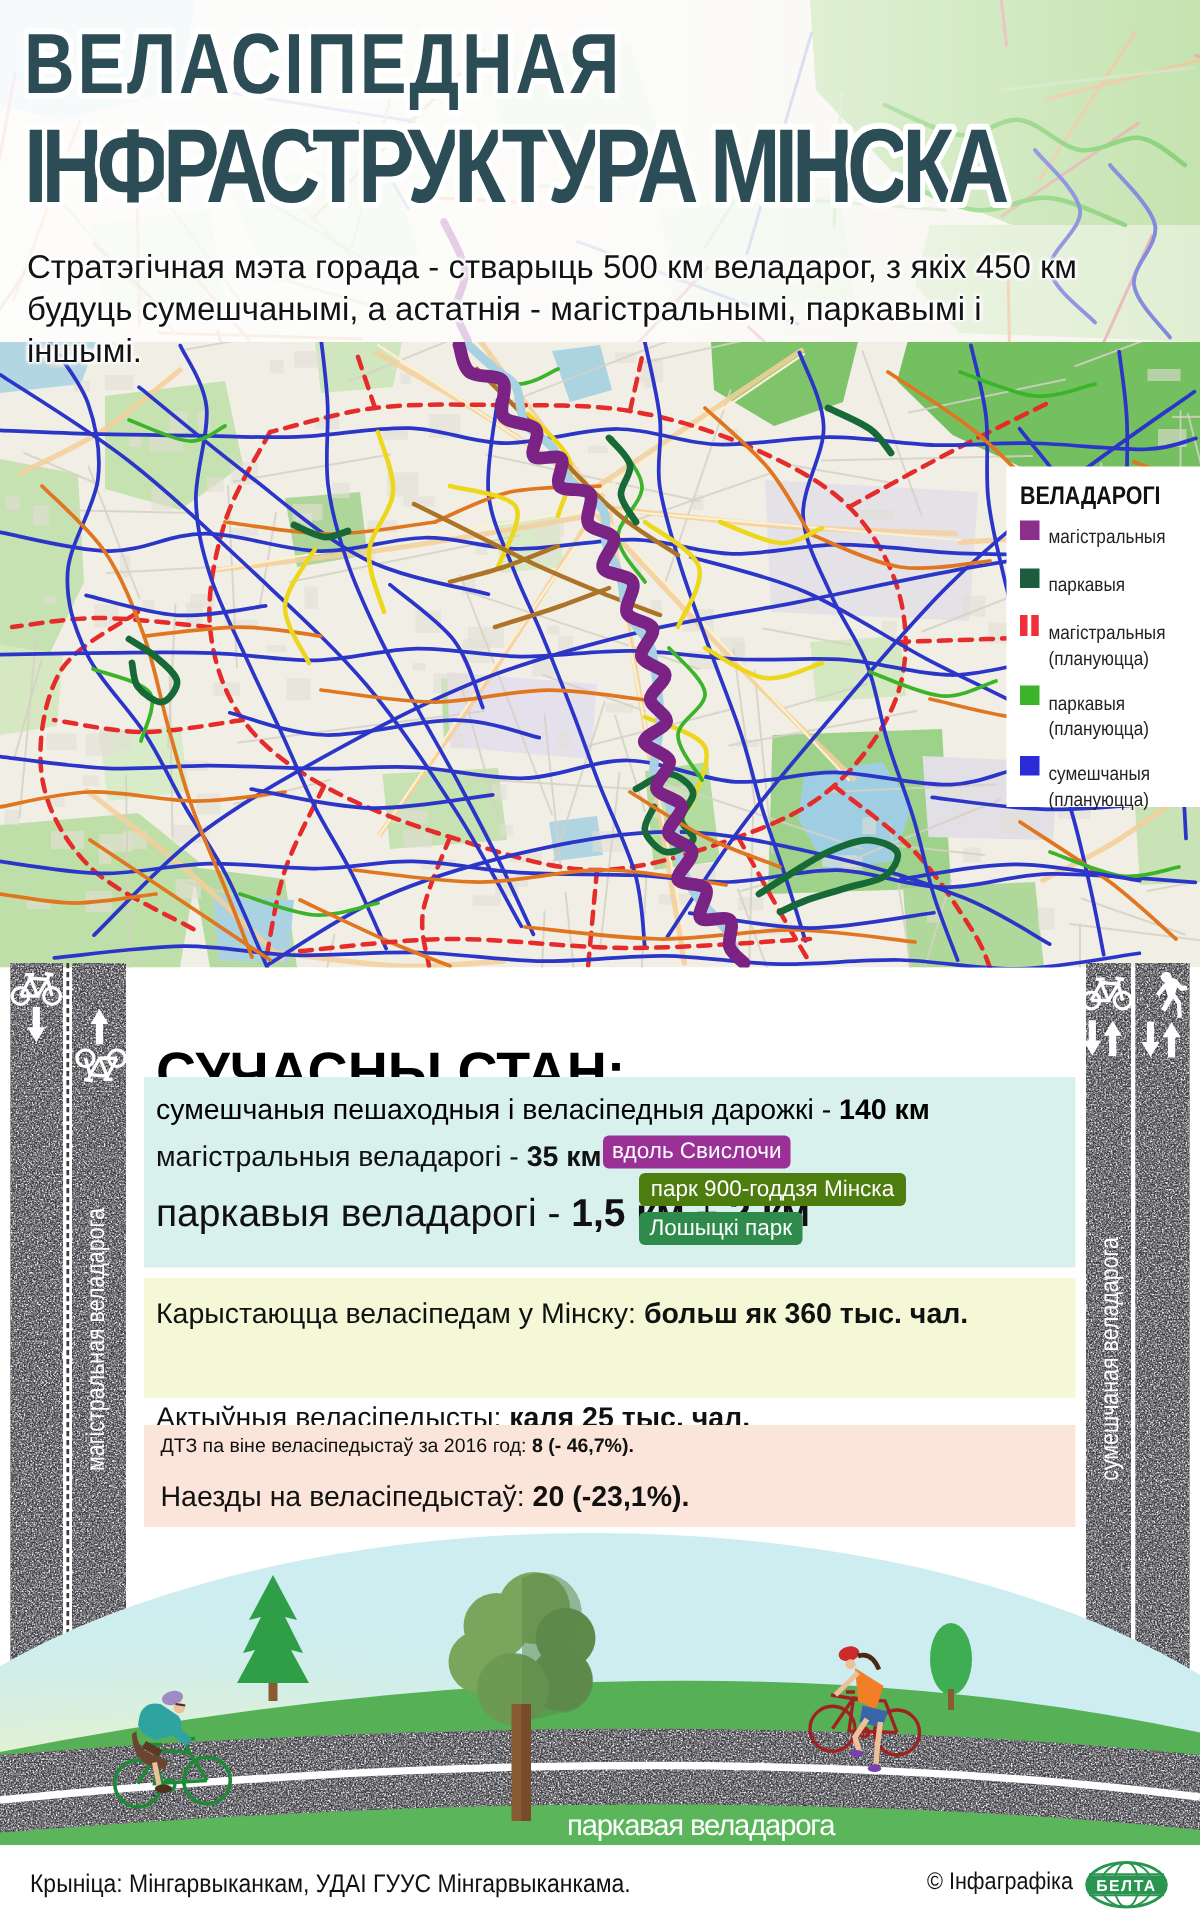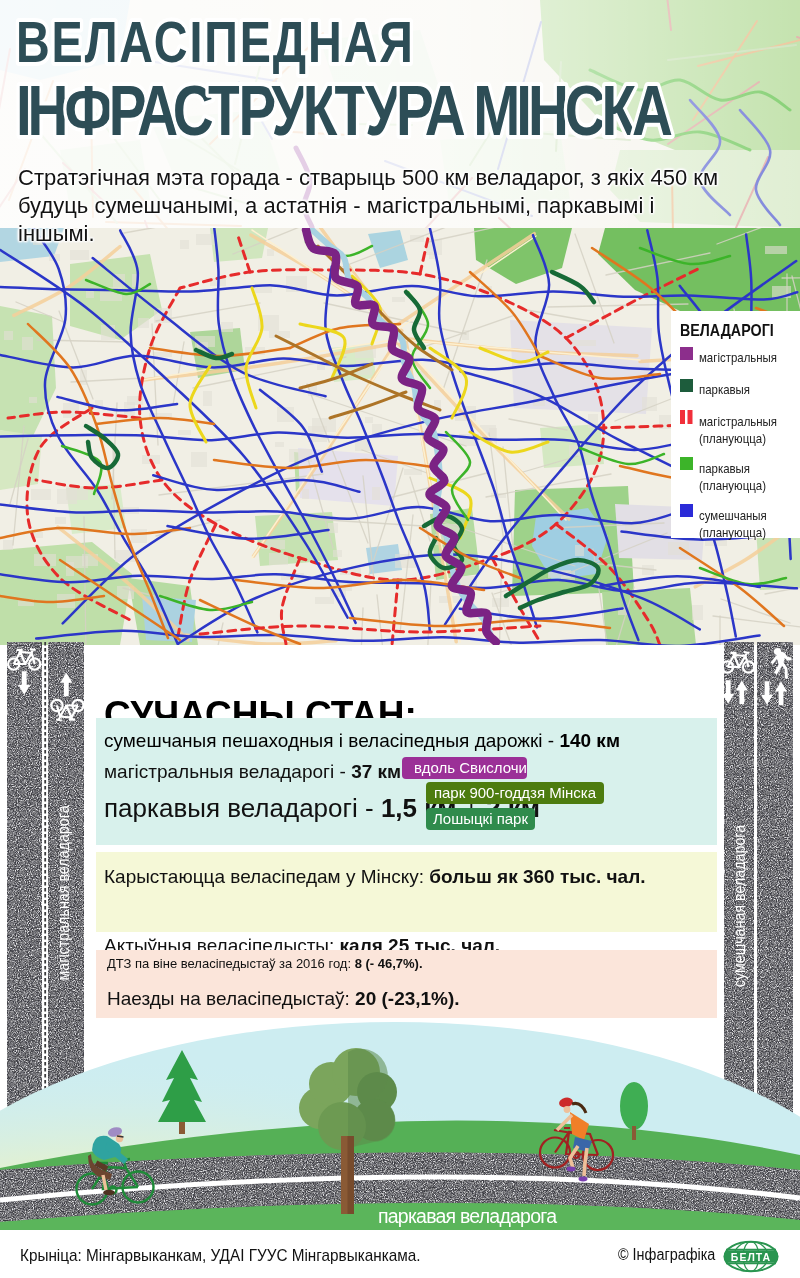--- a/index.html
+++ b/index.html
@@ -484,23 +484,23 @@
 <path d="M45.2,0 V493" stroke="#3c3c3e" stroke-width="1.8" stroke-dasharray="3.5 2.5" fill="none"></path>
 </g>
 </svg>
 
 <div class="abs" style="left:104px;top:657px;font-size:37px;font-weight:bold;color:#000;margin-top:37px;">СУЧАСНЫ СТАН:</div>
 
 <div class="abs" style="left:96px;top:718px;width:621px;height:127px;background:#d8f1ec;"></div>
 
 <div class="abs" style="left:104px;top:730px;font-size:19px;color:#000000;">сумешчаныя пешаходныя і веласіпедныя дарожкі - <b>140 км</b></div>
 
-<div class="abs" style="left:104px;top:761px;font-size:19px;color:#111;">магістральныя веладарогі - <b>37 км</b></div>
-
-<div class="abs" style="left:402px;top:757px;width:125px;height:22px;background:#9b3097;border-radius:4px;color:#fff;font-size:15px;text-align:right;line-height:22px;">вдоль Свислочи</div>
+<div class="abs" style="left:104px;top:761px;font-size:19px;color:#111;">магістральныя веладарогі - <b>35 км</b></div>
+
+<div class="abs" style="left:402px;top:757px;width:125px;height:22px;background:#9b3097;border-radius:4px;color:#fff;font-size:15px;text-align:center;line-height:22px;">вдоль Свислочи</div>
 
 <div class="abs" style="left:104px;top:793px;font-size:26px;color:#111;">паркавыя веладарогі - <b>1,5 км</b> + <b>2 км</b></div>
 
 <div class="abs" style="left:426px;top:782px;width:178px;height:22px;background:#4d7c0f;border-radius:4px;color:#fff;font-size:15px;text-align:center;line-height:22px;">парк 900-годдзя Мінска</div>
 
 <div class="abs" style="left:426px;top:808px;width:109px;height:22px;background:#2f8b4c;border-radius:4px;color:#fff;font-size:15px;text-align:center;line-height:22px;">Лошыцкі парк</div>
 
 <div class="abs" style="left:96px;top:852px;width:621px;height:80px;background:#f5f8d7;"></div>
 
 <div class="abs" style="left:104px;top:866px;font-size:19px;color:#111;">Карыстаюцца веласіпедам у Мінску: <b>больш як 360 тыс. чал.</b></div>

